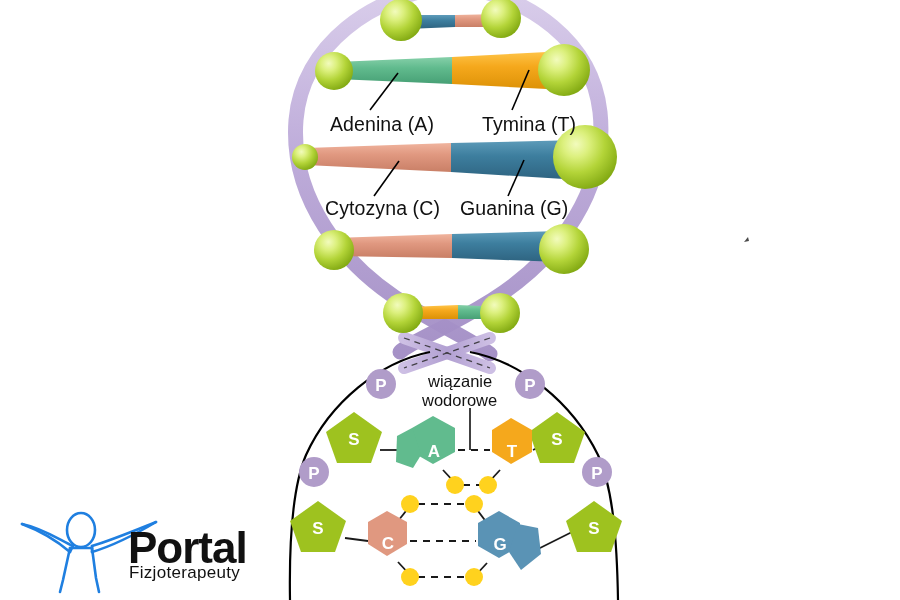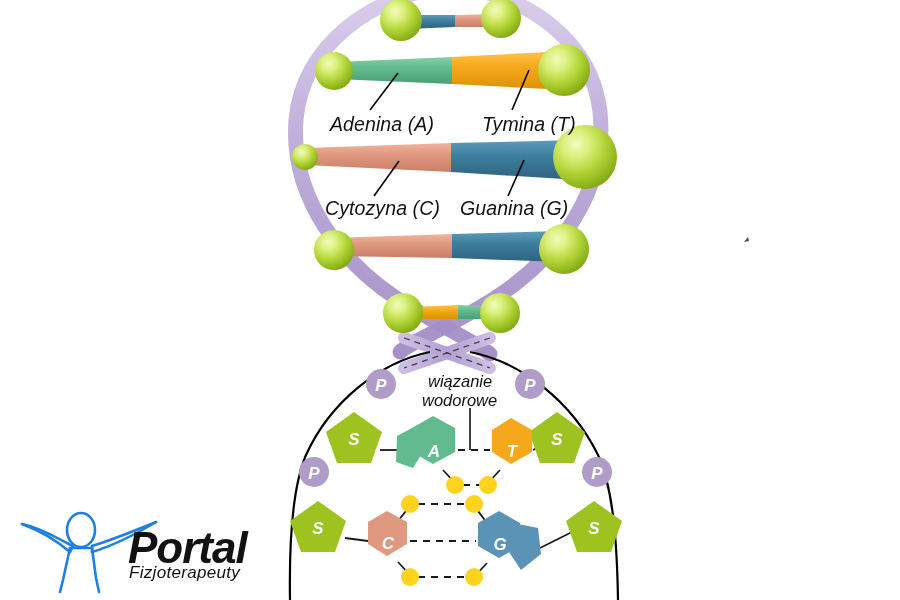--- a/index.html
+++ b/index.html
@@ -3,21 +3,21 @@
 <meta charset="utf-8">
 <style>
   html,body{margin:0;padding:0;}
   body{
     width:900px;height:600px;
     background:#ffffff;
     font-family:"Liberation Sans", sans-serif;
     overflow:hidden;
     position:relative;
   }
-  #stage{position:absolute;left:0;top:0;width:900px;height:600px;font-style:italic;}
+  #stage{position:absolute;left:0;top:0;width:900px;height:600px;}
   svg{display:block;}
   .lbl{
     font-family:"Liberation Sans", sans-serif;
     font-size:19.5px;
     fill:#111111;
     letter-spacing:0.1px;
   }
   .hb-lbl{
     font-family:"Liberation Sans", sans-serif;
     font-size:16.5px;

